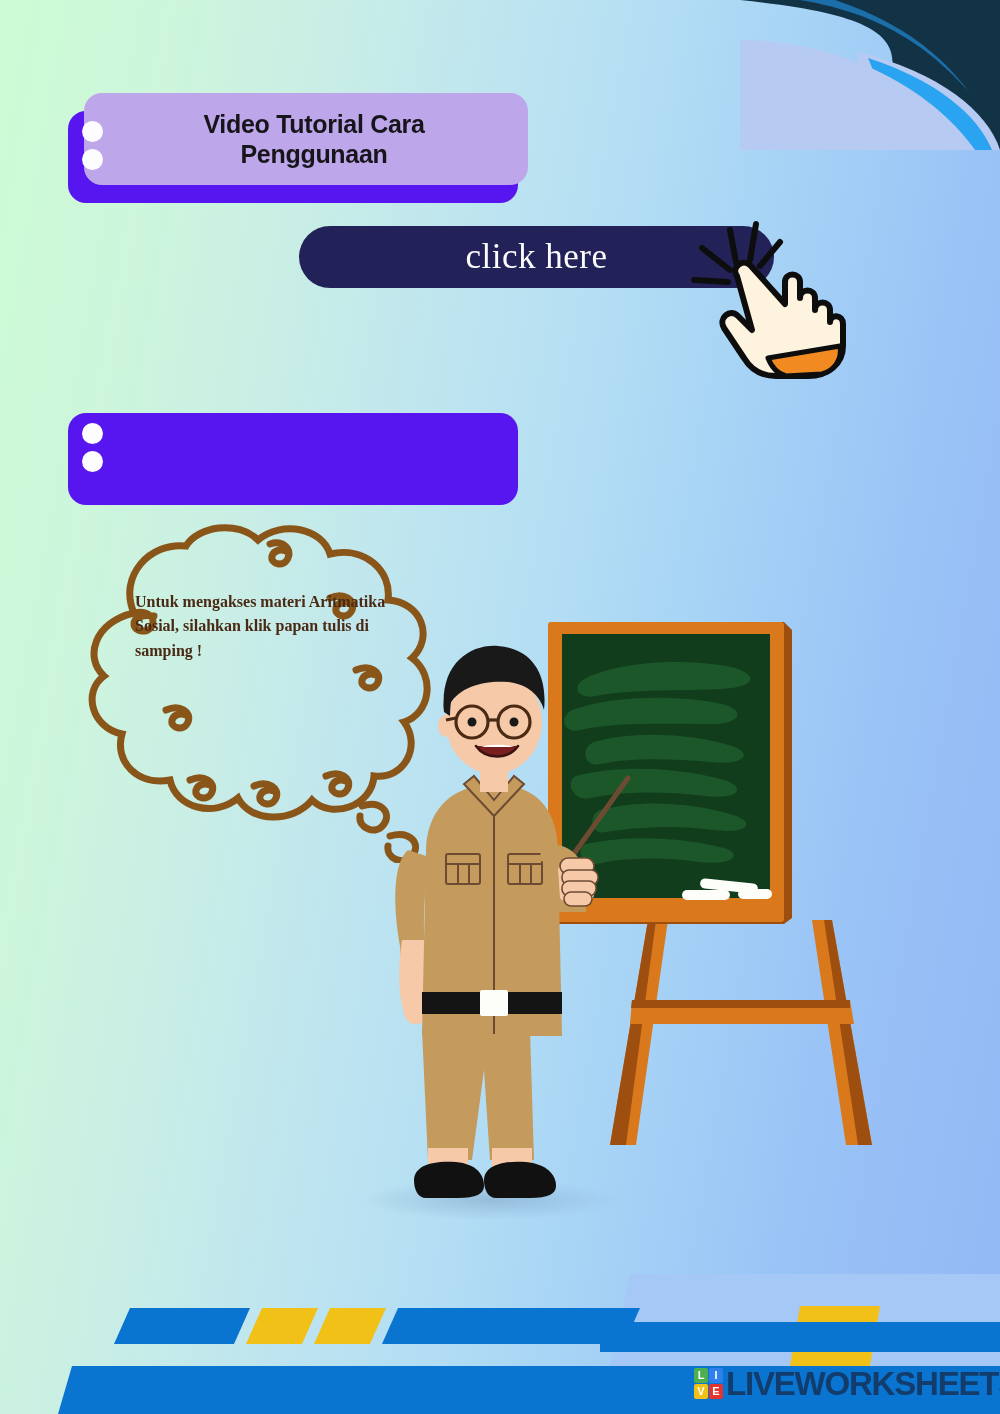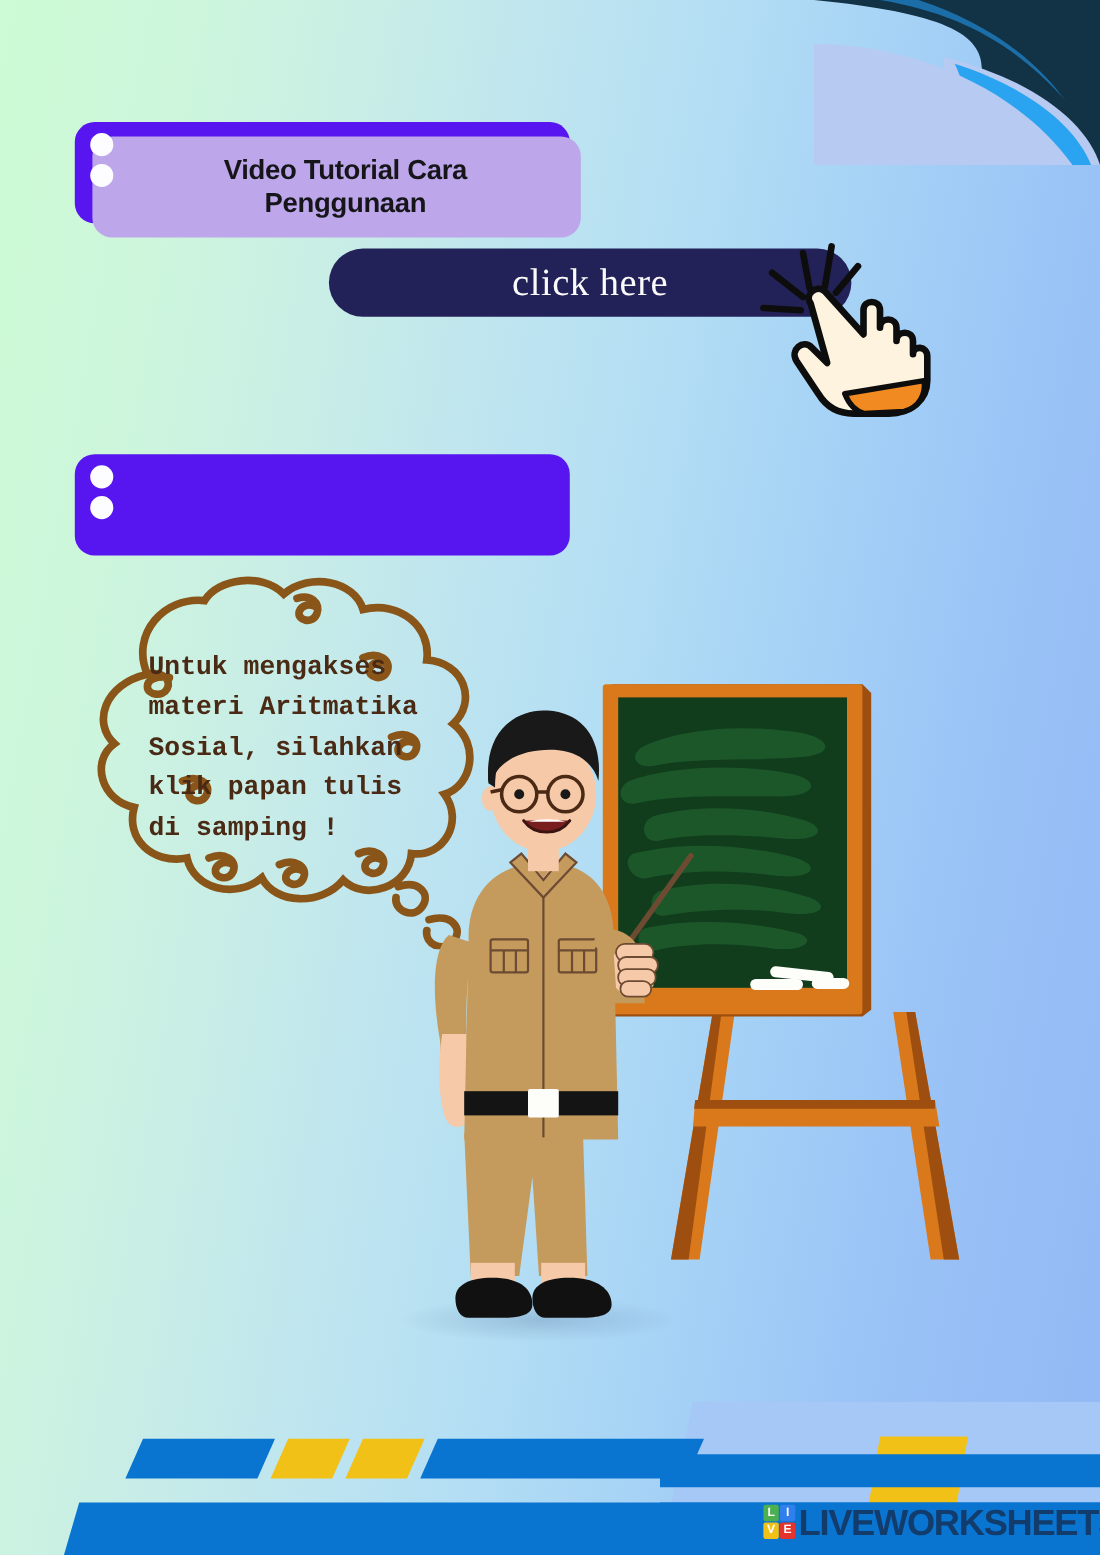--- a/index.html
+++ b/index.html
@@ -37,21 +37,20 @@
     position:absolute; left:0; top:18px;
     width:450px; height:92px;
     background:#5715f0; border-radius:18px;
   }
   .card .front {
     position:absolute; left:16px; top:0;
     width:444px; height:92px;
     background:#bda6ea; border-radius:18px;
     display:flex; align-items:center; justify-content:center;
     text-align:center;
-    margin-top:31px;
   }
   .card .front span {
     font-size:25px; font-weight:700; color:#16161a;
     line-height:1.22; letter-spacing:-0.3px;
     padding:0 36px 0 52px;
   }
   .card .dot {
     position:absolute; left:14px;
     width:21px; height:21px; border-radius:50%;
     background:#fdfdff;
@@ -76,22 +75,22 @@
     text-align:center;
   }
   .cursor-hand { position:absolute; left:690px; top:218px; width:175px; height:160px; }
   .cursor-hand svg { display:block; overflow:visible; }
 
   
   #bubble { position:absolute; left:30px; top:518px; width:450px; height:345px; }
   #bubble svg { position:absolute; left:0; top:0; }
   #bubble .text {
     position:absolute; left:105px; top:72px; width:255px;
-    font-family:Liberation Mono, monospace;
-    font-size:24px; font-weight:700; color:#4a2a14;
+    font-family:Liberation Serif, serif;
+    font-size:16px; font-weight:700; color:#4a2a14;
     line-height:1.52;
   }
 
   
   #scene { position:absolute; left:380px; top:600px; width:600px; height:640px; }
   #scene svg { display:block; overflow:visible; }
 
   
   #logo { position:absolute; left:694px; top:1360px; height:46px; display:flex; align-items:center; }
   #logo .grid {

